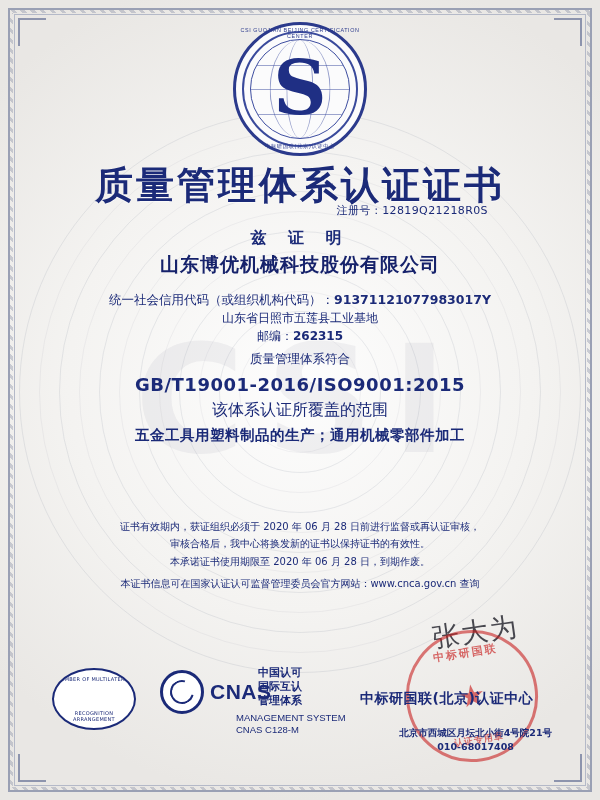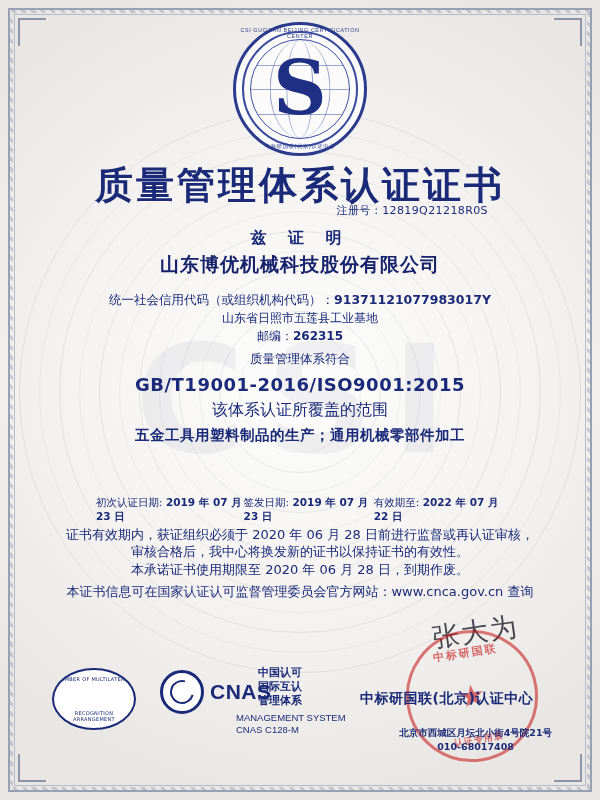--- a/index.html
+++ b/index.html
@@ -231,24 +231,23 @@
     justify-content: space-between;
     font-size: 10.5px;
     color: #1b2a78;
   }
   .dates .date-val { font-weight: bold; }
 
   .para {
     position: absolute;
     left: 0; right: 0;
     text-align: center;
-    font-size: 13px;
+    font-size: 10px;
     color: #1b2a78;
     line-height: 17px;
-    margin-top: 8px;
   }
   .p1 { top: 518px; }
   .p2 { top: 535px; }
   .p3 { top: 553px; }
   .p4 { top: 575px; }
 
   
   .bottom {
     position: absolute;
     left: 0; right: 0;
@@ -474,34 +473,20 @@
   <div class="line-center addr">山东省日照市五莲县工业基地</div>
   <div class="line-center post">
     <span>邮编：</span><span class="b">262315</span>
   </div>
 
   <div class="line-center conform">质量管理体系符合</div>
   <div class="line-center standard">GB/T19001-2016/ISO9001:2015</div>
   <div class="line-center scope-label">该体系认证所覆盖的范围</div>
   <div class="line-center scope-value">五金工具用塑料制品的生产；通用机械零部件加工</div>
 
-  <div class="dates">
-    <div>
-      <span>初次认证日期:</span>
-      <span class="date-val">2019 年 07 月 23 日</span>
-    </div>
-    <div>
-      <span>签发日期:</span>
-      <span class="date-val">2019 年 07 月 23 日</span>
-    </div>
-    <div>
-      <span>有效期至:</span>
-      <span class="date-val">2022 年 07 月 22 日</span>
-    </div>
-  </div>
 
   <div class="para p1">证书有效期内，获证组织必须于 2020 年 06 月 28 日前进行监督或再认证审核，</div>
   <div class="para p2">审核合格后，我中心将换发新的证书以保持证书的有效性。</div>
   <div class="para p3">本承诺证书使用期限至 2020 年 06 月 28 日，到期作废。</div>
   <div class="para p4">本证书信息可在国家认证认可监督管理委员会官方网站：www.cnca.gov.cn 查询</div>
 
   <div class="signature">张大为</div>
 
   <div class="seal">
     <div class="seal-txt top">中标研国联</div>

